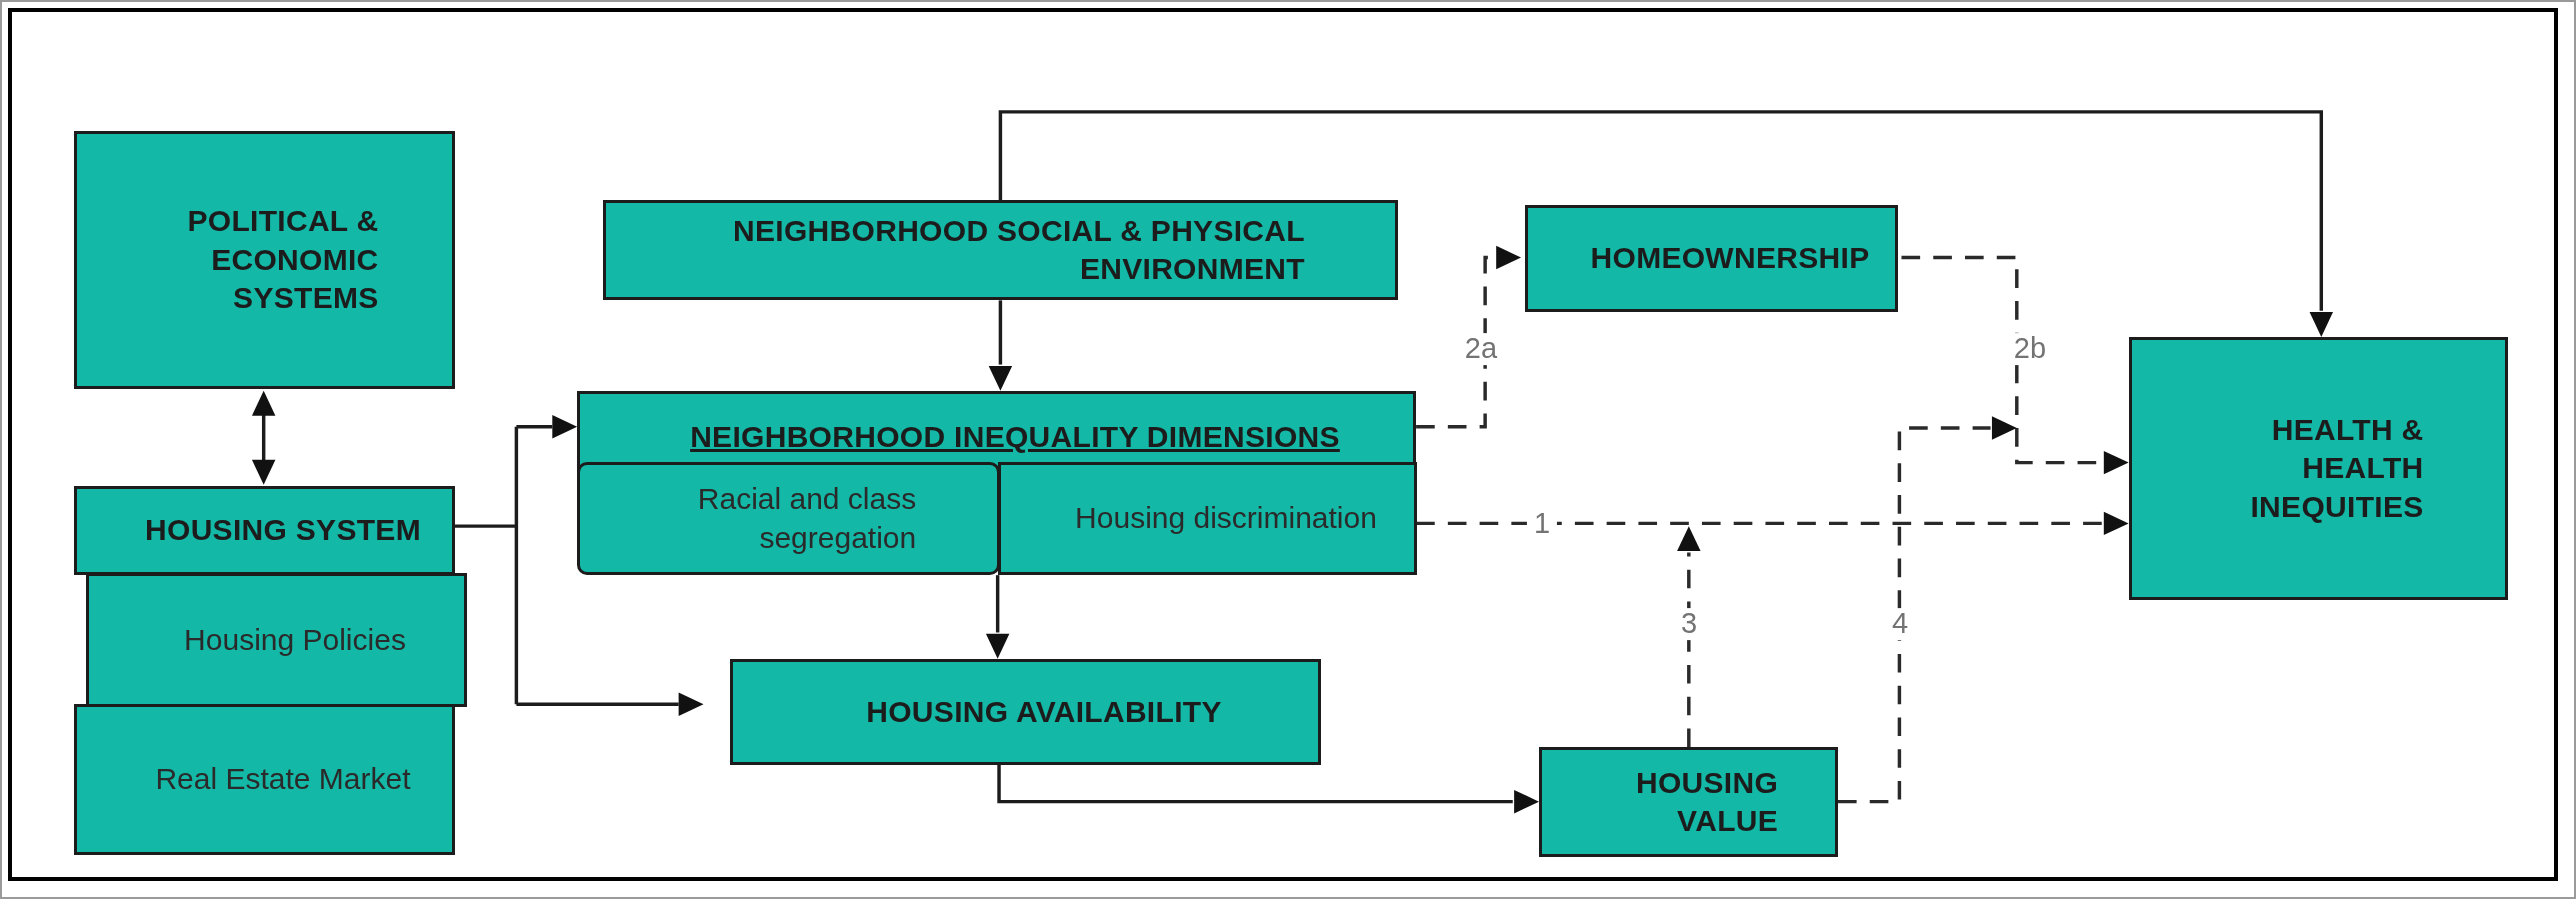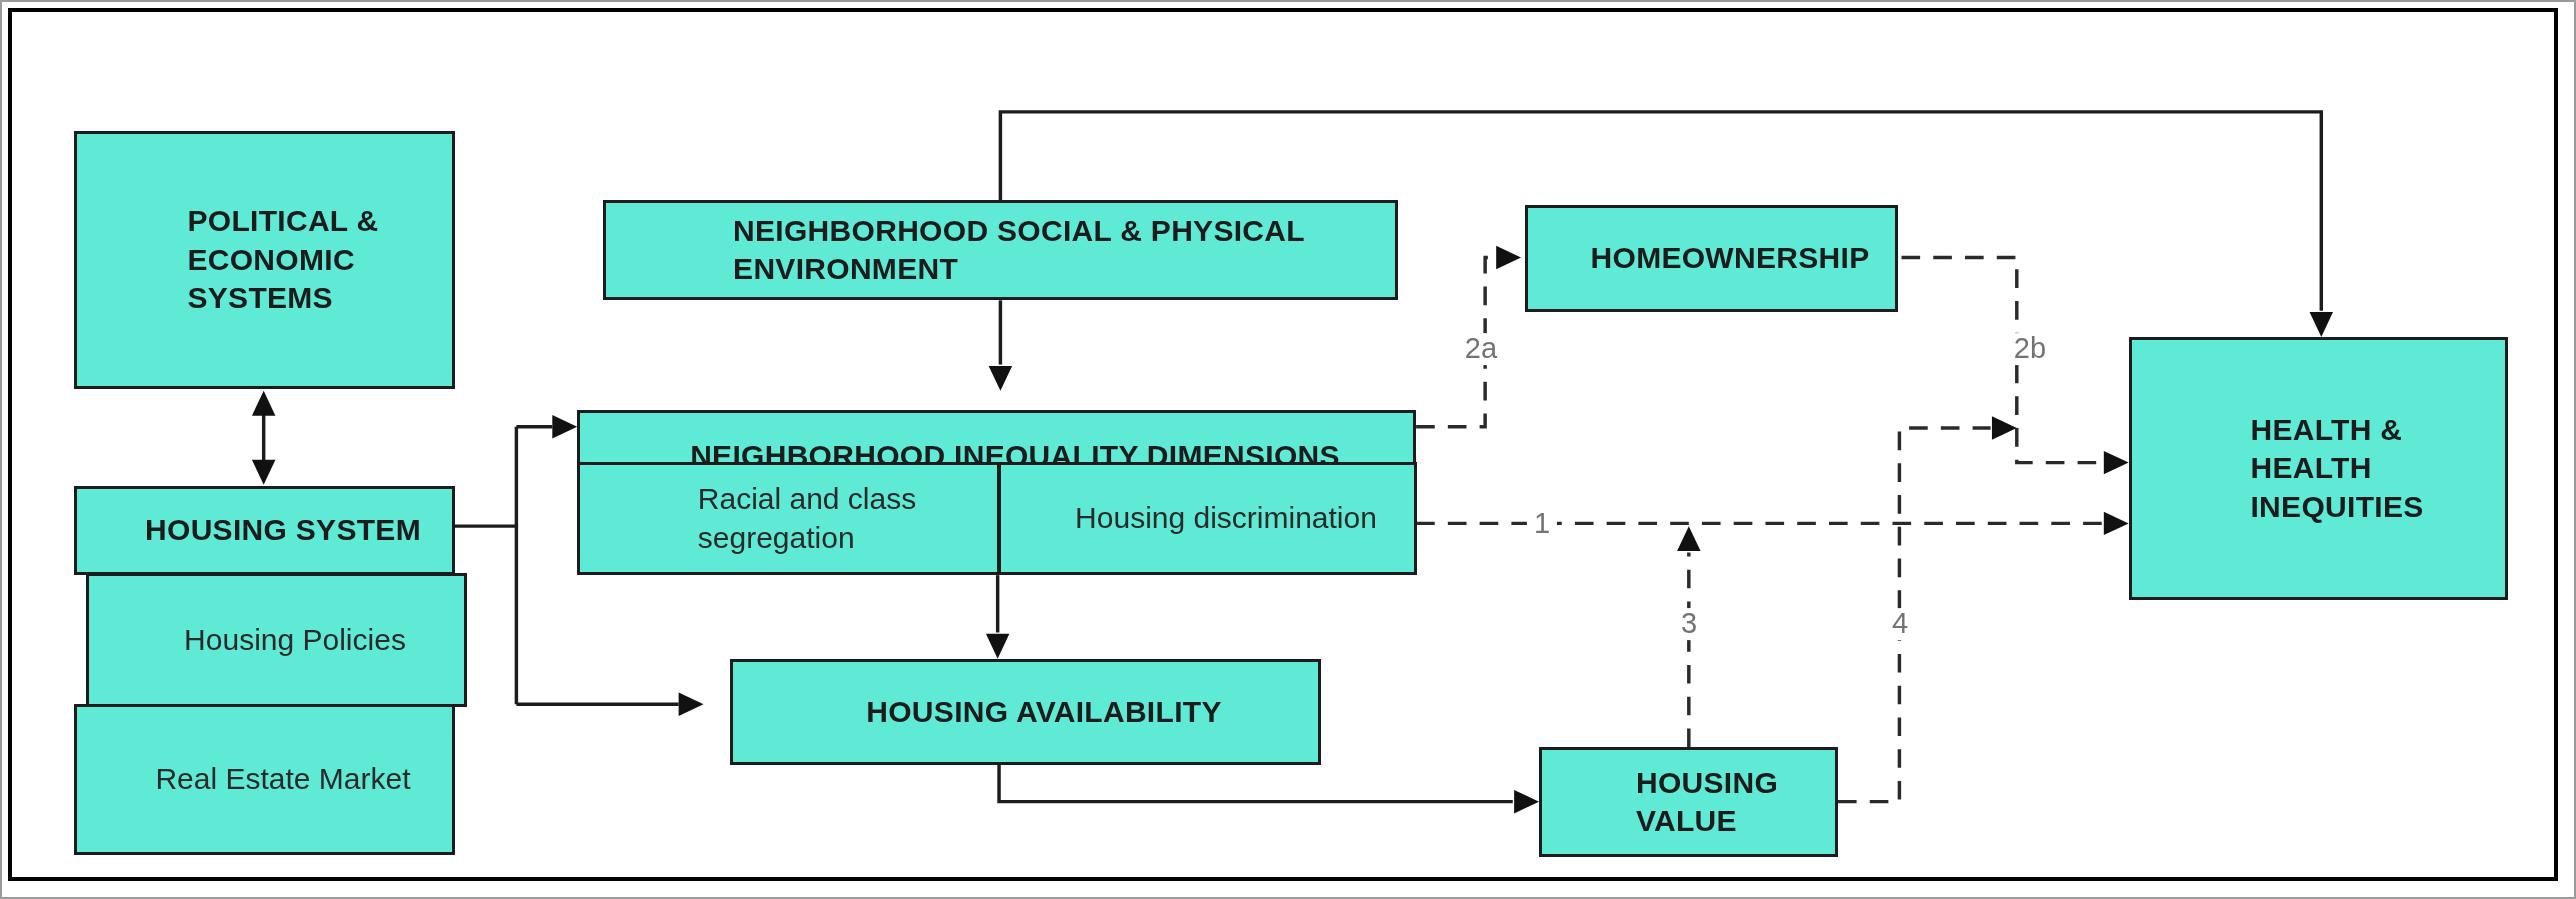--- a/index.html
+++ b/index.html
@@ -25,26 +25,26 @@
     pointer-events: none;
   }
   svg.connector-layer {
     position: absolute; left: 0; top: 0;
     width: 2576px; height: 899px;
     z-index: 1;
   }
   .box {
     position: absolute;
     box-sizing: border-box;
-    background: #5eead4;
+    background: #14b8a6;
     border: 3.5px solid #1c1c1c;
     display: flex;
     align-items: center;
     justify-content: center;
-    text-align: left;
+    text-align: right;
     white-space: pre-line;
     z-index: 2;
     line-height: 1.28;
     padding-left: 37px;
   }
   .hdr { font-weight: bold; font-size: 30px; letter-spacing: 0.3px; }
   .reg { font-weight: normal; font-size: 30px; color: #2a2a2a; }
   .path-label {
     position: absolute;
     transform: translate(-50%, -50%);
@@ -109,22 +109,22 @@
 ECONOMIC
 SYSTEMS</div>
 
   <div class="box hdr" style="left:74px; top:486px; width:381px; height:89px;">HOUSING SYSTEM</div>
   <div class="box reg" style="left:86px; top:573px; width:381px; height:134px;">Housing Policies</div>
   <div class="box reg" style="left:74px; top:704px; width:381px; height:151px;">Real Estate Market</div>
 
   <div class="box hdr" style="left:603px; top:200px; width:795px; height:100px;">NEIGHBORHOOD SOCIAL &amp; PHYSICAL
 ENVIRONMENT</div>
 
-  <div class="box hdr" style="left:577px; top:410px; width:839px; height:92px;">NEIGHBORHOOD INEQUALITY DIMENSIONS</div>
-  <div class="box reg" style="left:577px; top:462px; width:423px; height:113px;">Racial and class
+  <div class="box hdr" style="left:577px; top:391px; width:839px; height:92px;text-decoration:underline;">NEIGHBORHOOD INEQUALITY DIMENSIONS</div>
+  <div class="box reg" style="left:577px; top:462px; width:423px; height:113px;border-radius:10px;">Racial and class
 segregation</div>
   <div class="box reg" style="left:998px; top:462px; width:419px; height:113px;">Housing discrimination</div>
 
   <div class="box hdr" style="left:1525px; top:205px; width:373px; height:107px;">HOMEOWNERSHIP</div>
 
   <div class="box hdr" style="left:703px; top:659px; width:591px; height:106px;margin-left:27px;">HOUSING AVAILABILITY</div>
 
   <div class="box hdr" style="left:1539px; top:747px; width:299px; height:110px;">HOUSING
 VALUE</div>
 

